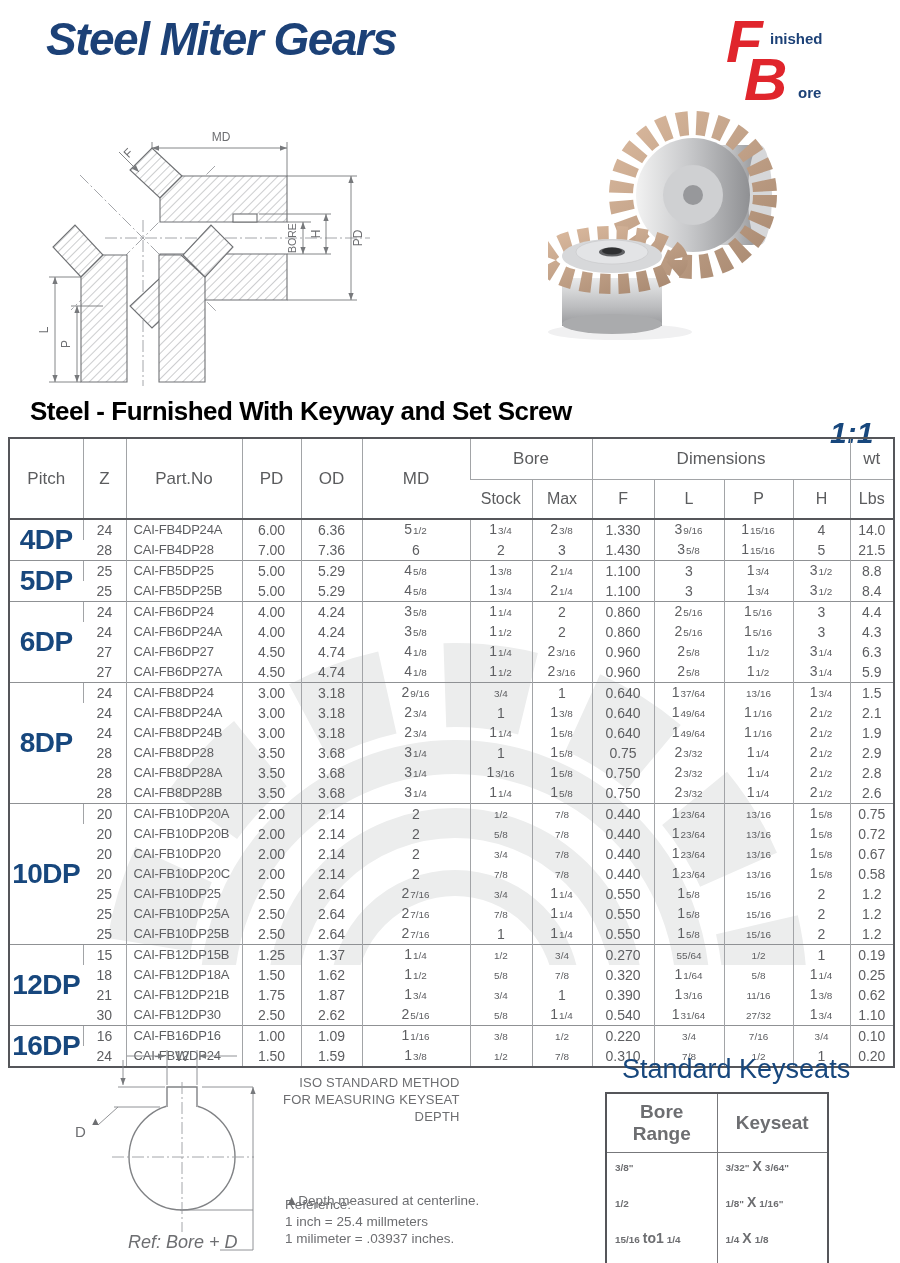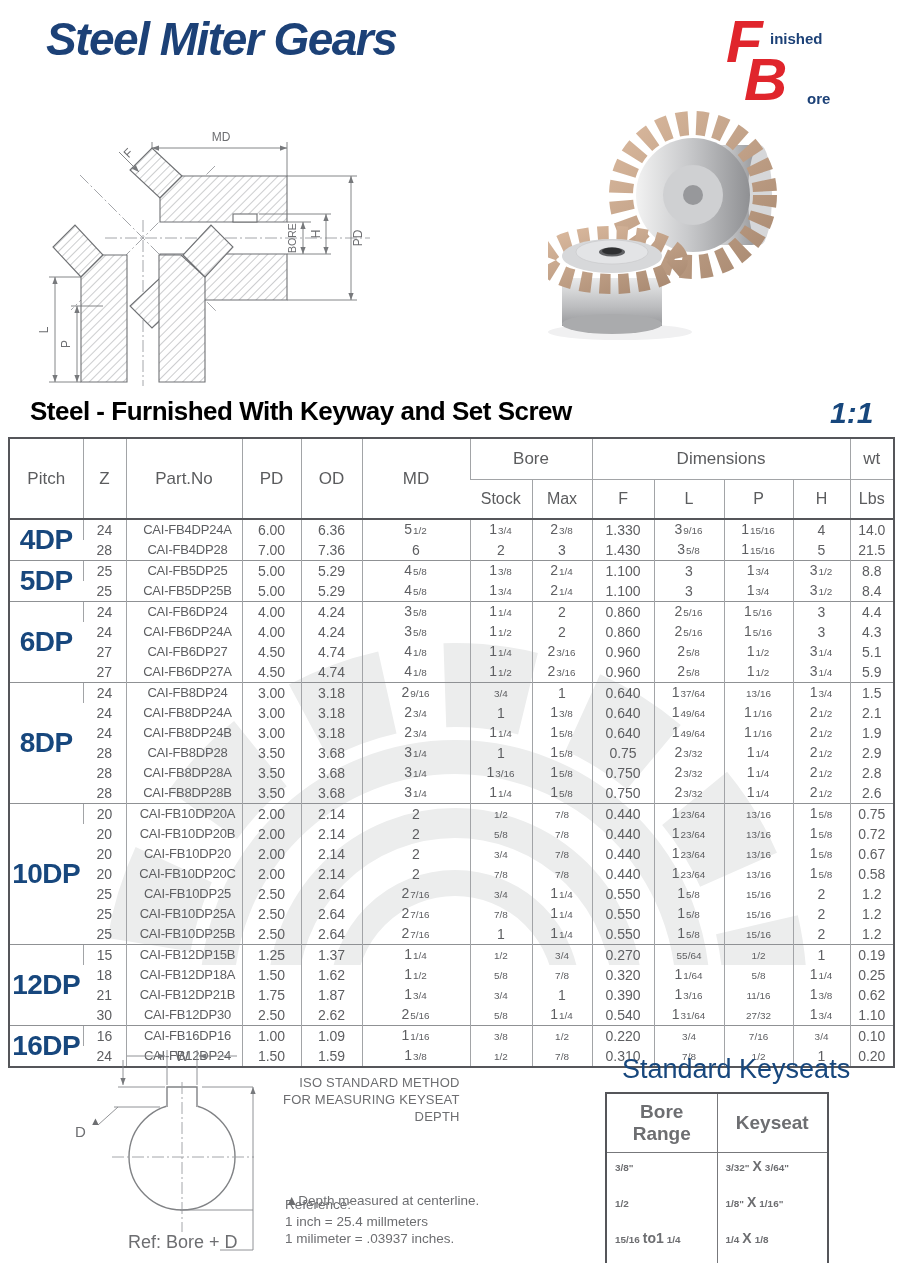--- a/index.html
+++ b/index.html
@@ -14,52 +14,52 @@
          color:#1c4177;letter-spacing:-1.5px;white-space:nowrap;}
   .subtitle{position:absolute;left:84px;top:66px;font-size:22px;font-weight:bold;font-style:italic;
             color:#1c4177;white-space:nowrap;}
   .angle{font-size:29px;color:#a22a3c;margin-left:12px;}
   .logo{position:absolute;left:718px;top:8px;width:150px;height:100px;}
   .logo .big{position:absolute;font-size:60px;font-weight:bold;font-style:italic;color:#e0252c;line-height:1;}
   .logo .small{position:absolute;font-size:15px;font-weight:bold;color:#1c4177;}
   .logo .f{left:8px;top:4px;}
   .logo .finished{left:52px;top:22px;}
   .logo .b{left:26px;top:42px;}
-  .logo .ore{left:80px;top:82px;margin-left:9px;}
+  .logo .ore{left:80px;top:76px;}
 
   .drawing{position:absolute;left:35px;top:130px;}
   .photo{position:absolute;left:548px;top:100px;}
 
   .sec-title{position:absolute;left:30px;top:396px;font-size:26px;font-weight:bold;color:#000000;
              letter-spacing:-0.5px;white-space:nowrap;}
-  .scale{position:absolute;left:830px;top:396px;font-size:30px;font-weight:bold;font-style:italic;color:#17477d;}
+  .scale{position:absolute;left:830px;top:416px;font-size:30px;font-weight:bold;font-style:italic;color:#17477d;}
 
   
   table.gear{position:absolute;left:8px;top:437px;width:885px;border-collapse:collapse;
              table-layout:fixed;border:2px solid #55565a;background:transparent;}
   table.gear th,table.gear td{border-left:1px solid #a2a4a7;padding:0;text-align:center;
              font-weight:normal;overflow:hidden;white-space:nowrap;}
   table.gear th:first-child,table.gear td:first-child{border-left:none;}
   table.gear thead th{color:#5b5c5e;font-size:17px;height:40px;}
   table.gear thead tr.h2 th{font-size:16px;height:38px;border-bottom:2px solid #55565a;}
   table.gear thead th[rowspan]{border-bottom:2px solid #55565a;}
   table.gear thead tr.h1 th.span{border-bottom:1px solid #a2a4a7;}
   table.gear tbody td{color:#5d5e61;font-size:14px;height:18px;line-height:18px;}
-  table.gear tbody td.part{text-align:center;padding-left:7px;font-size:13px;letter-spacing:-0.2px;}
+  table.gear tbody td.part{text-align:left;padding-left:7px;font-size:13px;letter-spacing:-0.2px;}
   table.gear tbody td.pitch{font-size:28px;font-weight:bold;color:#17477d;letter-spacing:-0.5px;}
   table.gear tbody tr.gs td{border-top:1px solid #8f9194;}
   .fr{font-size:71%;margin:0 1px 0 1px;}
   .wd{margin:0 2px;}
 
   
   .note{position:absolute;color:#6d6e71;}
   .iso-note{left:283px;top:1074px;font-size:13px;line-height:17px;letter-spacing:0.2px;text-align:right;}
   .depth-note{left:285px;top:1148px;font-size:13.5px;margin-top:45px;}
   .ref-note{left:285px;top:1196px;font-size:13.5px;line-height:17px;}
-  .ref-bore{left:128px;top:1232px;font-size:18px;}
+  .ref-bore{left:128px;top:1232px;font-size:18px;font-style:italic;}
 
   
   .sk-title{position:absolute;left:622px;top:1054px;font-size:27px;color:#17477d;white-space:nowrap;}
   table.sk{position:absolute;left:605px;top:1092px;width:224px;border-collapse:collapse;
            table-layout:fixed;border:2px solid #55565a;}
   table.sk th,table.sk td{border-left:1px solid #77787b;padding:7px;font-weight:bold;}
   table.sk th:first-child,table.sk td:first-child{border-left:none;}
   table.sk thead th{font-size:19px;color:#6d6e71;height:32px;border-bottom:1px solid #77787b;}
   table.sk tbody td{font-size:14px;color:#6d6e71;height:20px;line-height:20px;white-space:nowrap;}
   table.sk tbody tr:first-child td{padding-top:3px;}
@@ -325,21 +325,21 @@
           <td class="part">CAI-FB6DP27</td>
           <td><span>4.50</span></td>
           <td><span>4.74</span></td>
           <td><span>4</span><span class="fr">1/8</span></td>
           <td><span>1</span><span class="fr">1/4</span></td>
           <td><span>2</span><span class="fr">3/16</span></td>
           <td><span>0.960</span></td>
           <td><span>2</span><span class="fr">5/8</span></td>
           <td><span>1</span><span class="fr">1/2</span></td>
           <td><span>3</span><span class="fr">1/4</span></td>
-          <td><span>5.1</span></td>
+          <td><span>6.3</span></td>
         </tr>
         <tr>
           <td><span>27</span></td>
           <td class="part">CAI-FB6DP27A</td>
           <td><span>4.50</span></td>
           <td><span>4.74</span></td>
           <td><span>4</span><span class="fr">1/8</span></td>
           <td><span>1</span><span class="fr">1/2</span></td>
           <td><span>2</span><span class="fr">3/16</span></td>
           <td><span>0.960</span></td>

